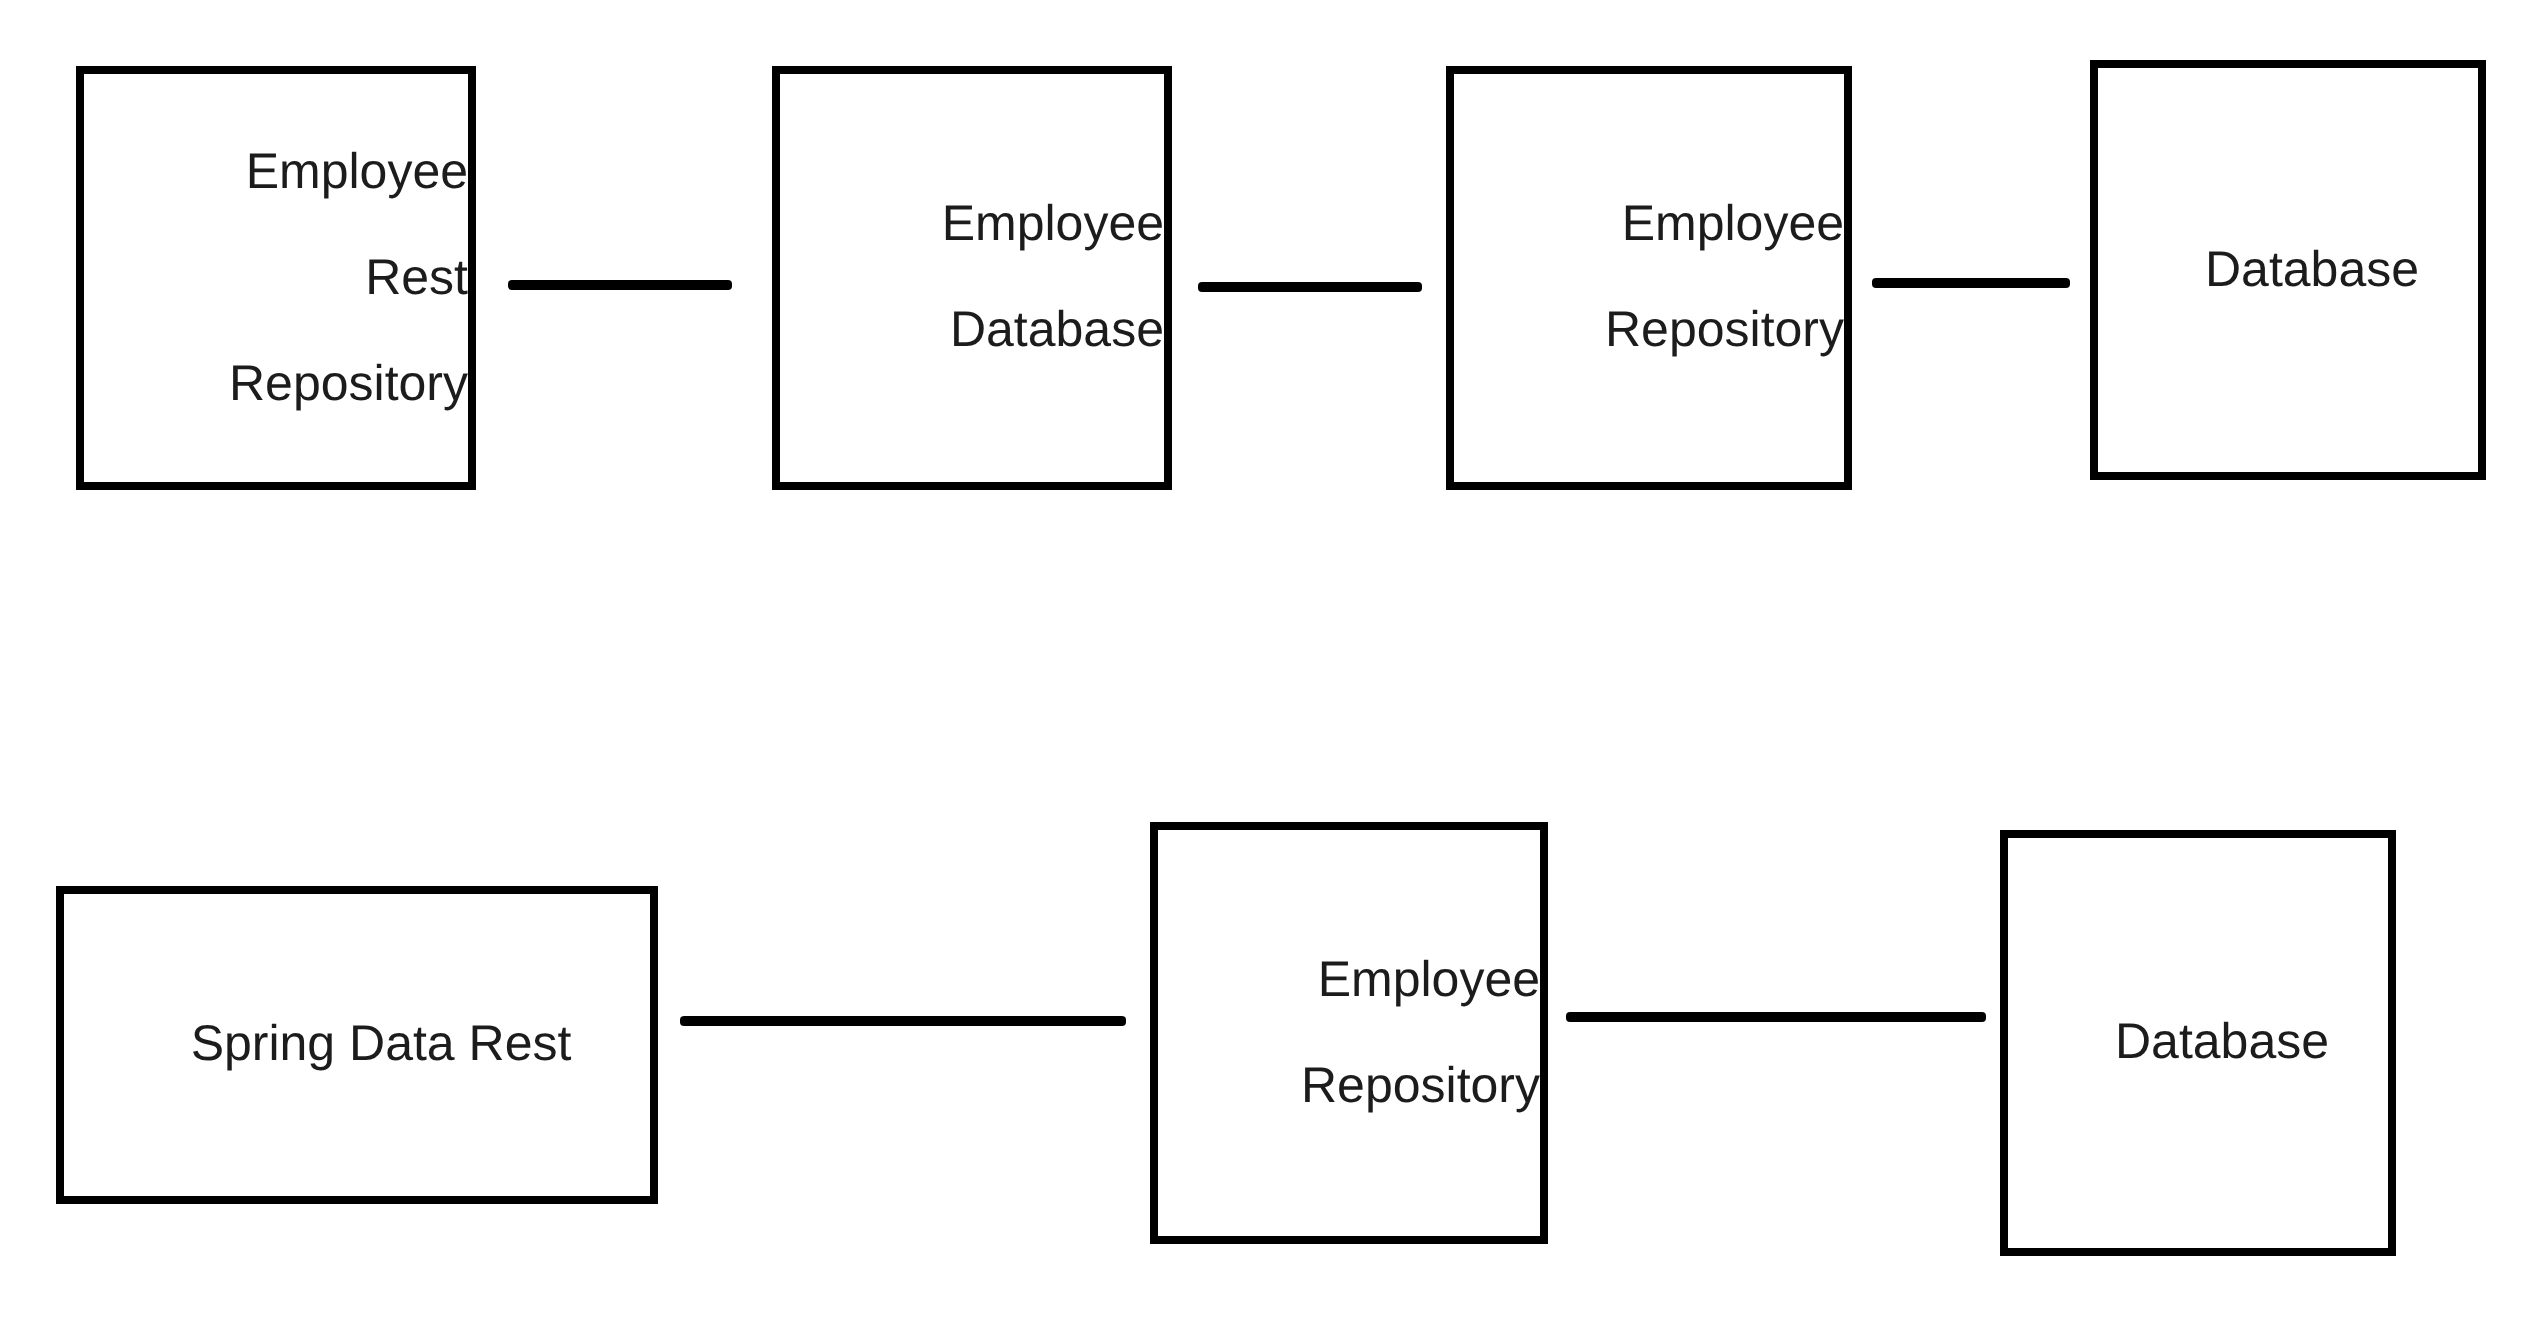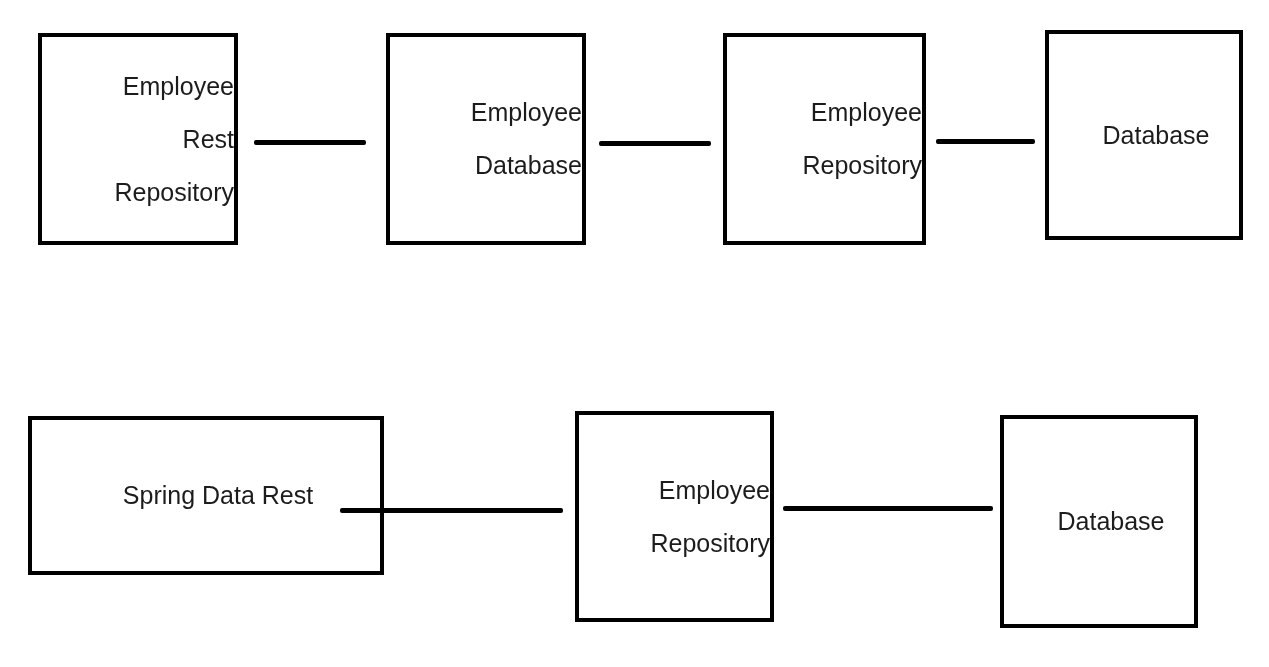--- a/index.html
+++ b/index.html
@@ -49,21 +49,21 @@
     height: 5px;
     background: var(--connector);
     border-radius: 2px;
   }
   
   .n1 { left: 38px;   top: 33px;  width: 200px; height: 212px; }
   .n2 { left: 386px;  top: 33px;  width: 200px; height: 212px; }
   .n3 { left: 723px;  top: 33px;  width: 203px; height: 212px; }
   .n4 { left: 1045px; top: 30px;  width: 198px; height: 210px; }
   
-  .n5 { left: 28px;   top: 416px; width: 356px; height: 159px; }
+  .n5 { left: 28px;   top: 443px; width: 301px; height: 159px; }
   .n6 { left: 575px;  top: 411px; width: 199px; height: 211px; }
   .n7 { left: 1000px; top: 415px; width: 198px; height: 213px; }
   
   .c1 { left: 254px; top: 140px; width: 112px; }
   .c2 { left: 599px; top: 141px; width: 112px; }
   .c3 { left: 936px; top: 139px; width: 99px; }
   .c4 { left: 340px; top: 508px; width: 223px; }
   .c5 { left: 783px; top: 506px; width: 210px; }
 </style>
 </head>

